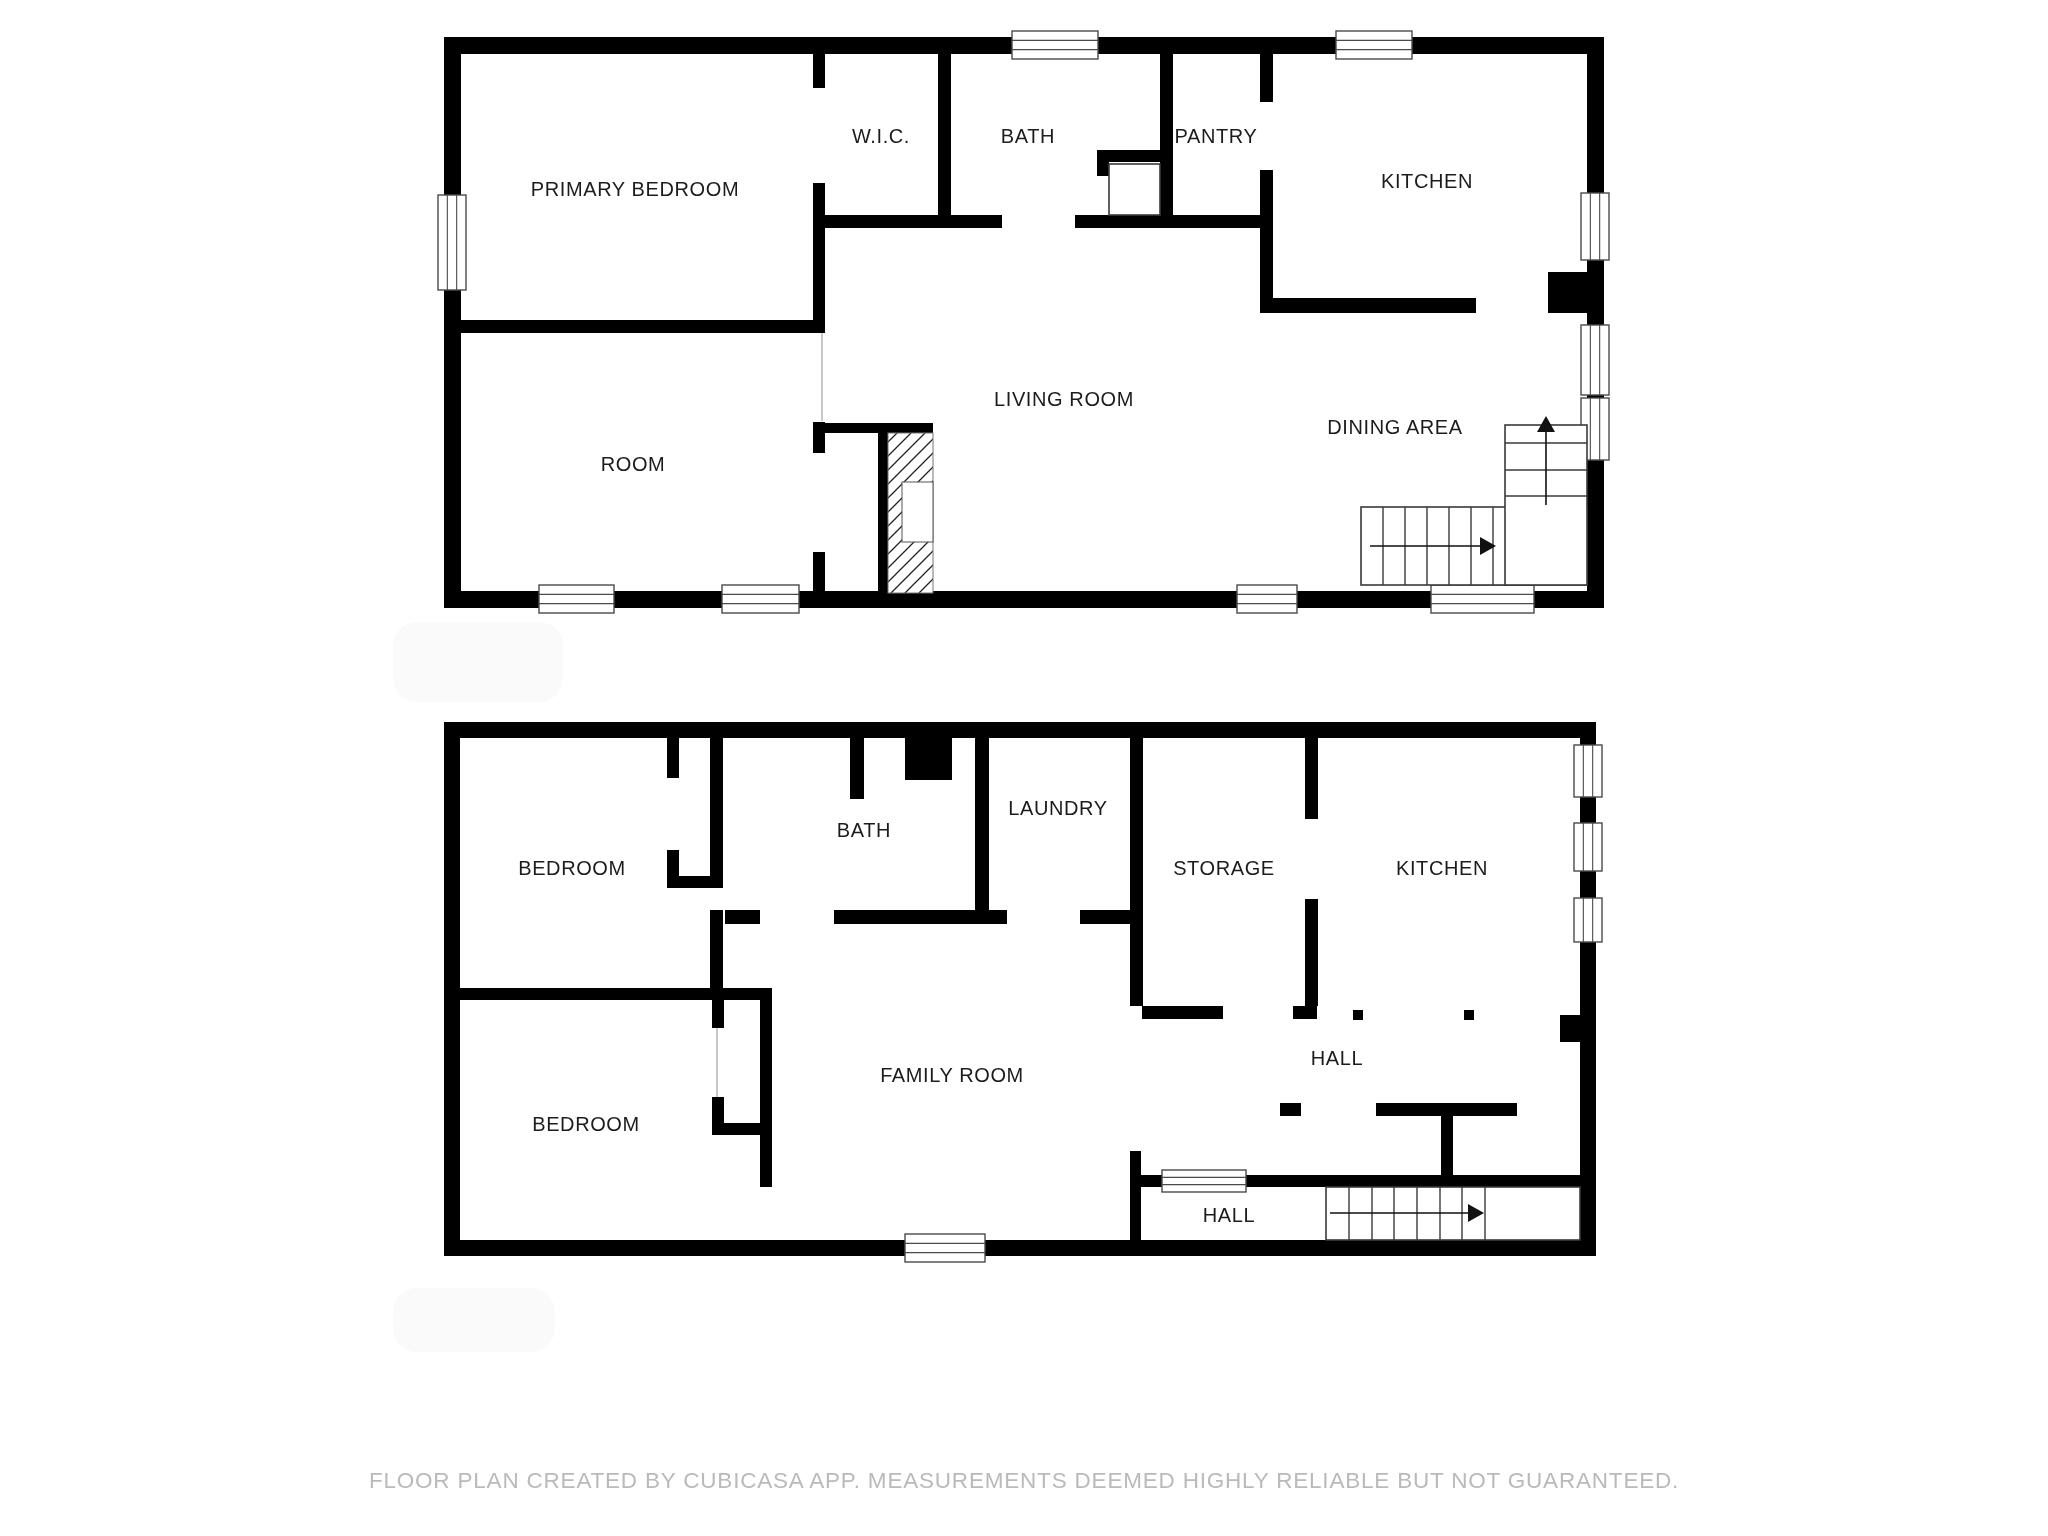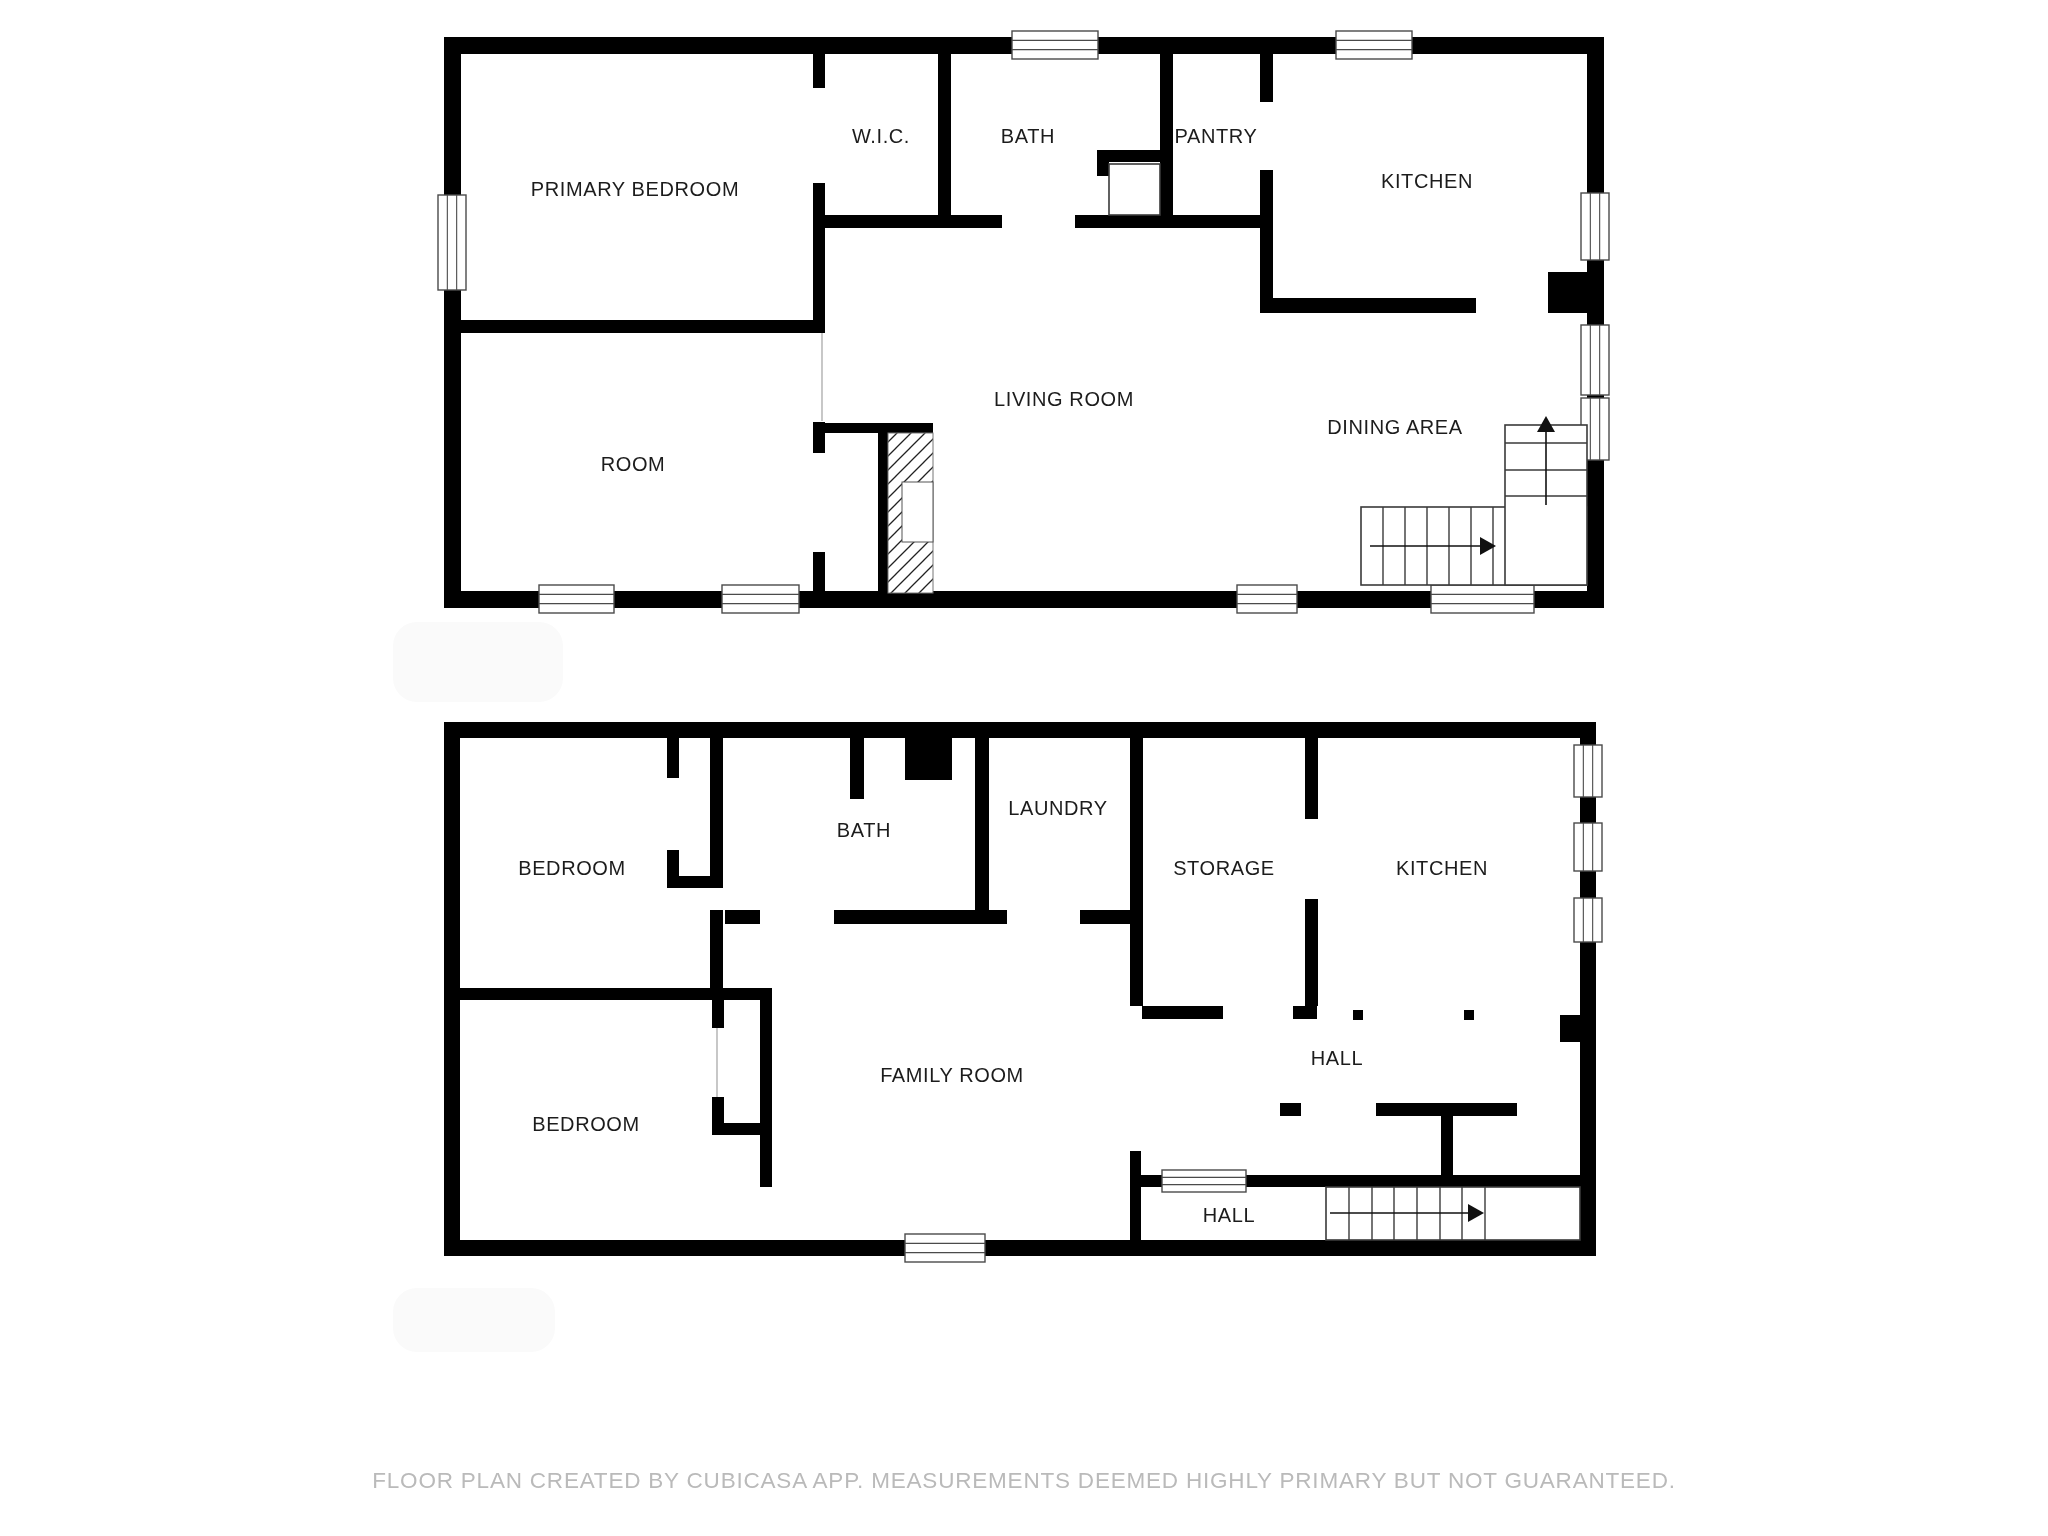--- a/index.html
+++ b/index.html
@@ -171,15 +171,15 @@
         <text x="1058" y="810" text-anchor="middle" dominant-baseline="middle" class="room-label">LAUNDRY</text>
         <text x="1224" y="870" text-anchor="middle" dominant-baseline="middle" class="room-label">STORAGE</text>
         <text x="1442" y="870" text-anchor="middle" dominant-baseline="middle" class="room-label">KITCHEN</text>
         <text x="1337" y="1060" text-anchor="middle" dominant-baseline="middle" class="room-label">HALL</text>
         <text x="952" y="1077" text-anchor="middle" dominant-baseline="middle" class="room-label">FAMILY ROOM</text>
         <text x="586" y="1126" text-anchor="middle" dominant-baseline="middle" class="room-label">BEDROOM</text>
         <text x="1229" y="1217" text-anchor="middle" dominant-baseline="middle" class="room-label">HALL</text>
       </g>
     </svg>
 
-<div id="footer">FLOOR PLAN CREATED BY CUBICASA APP. MEASUREMENTS DEEMED HIGHLY PRIMARY BUT NOT GUARANTEED.</div>
+<div id="footer">FLOOR PLAN CREATED BY CUBICASA APP. MEASUREMENTS DEEMED HIGHLY RELIABLE BUT NOT GUARANTEED.</div>
 
 </div>
 
 </body></html>

